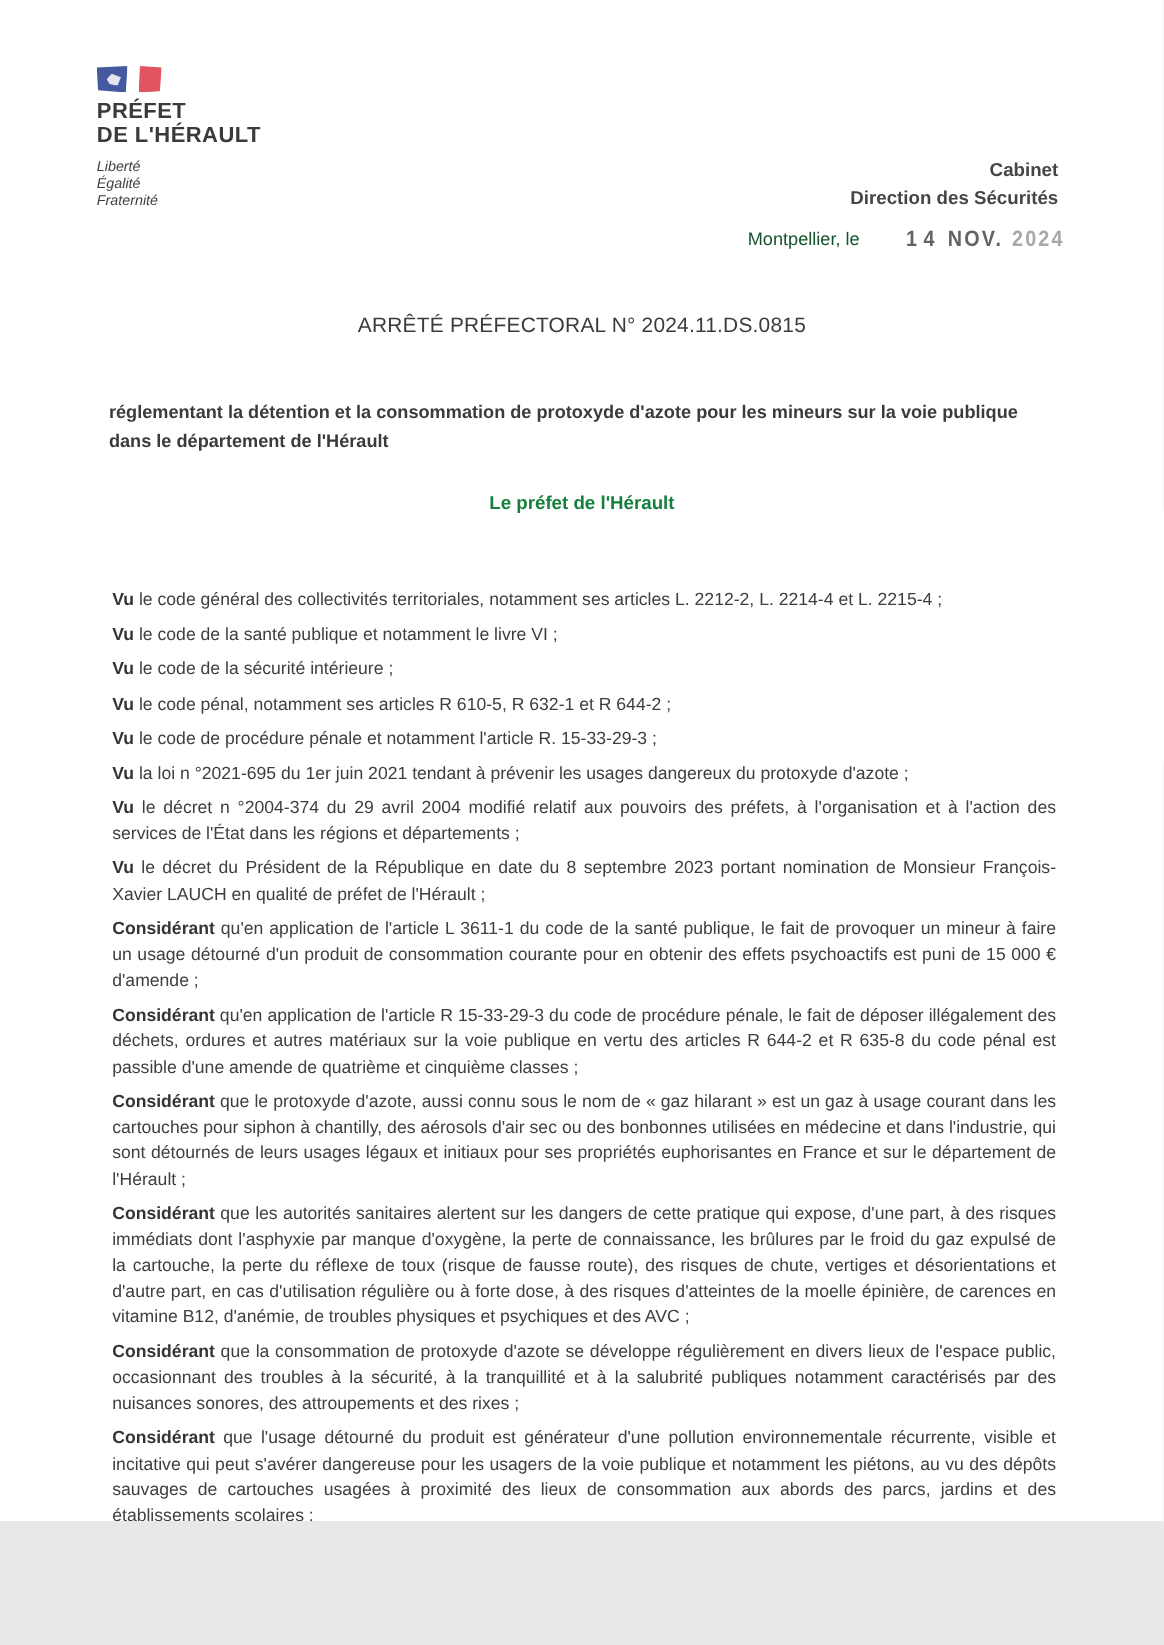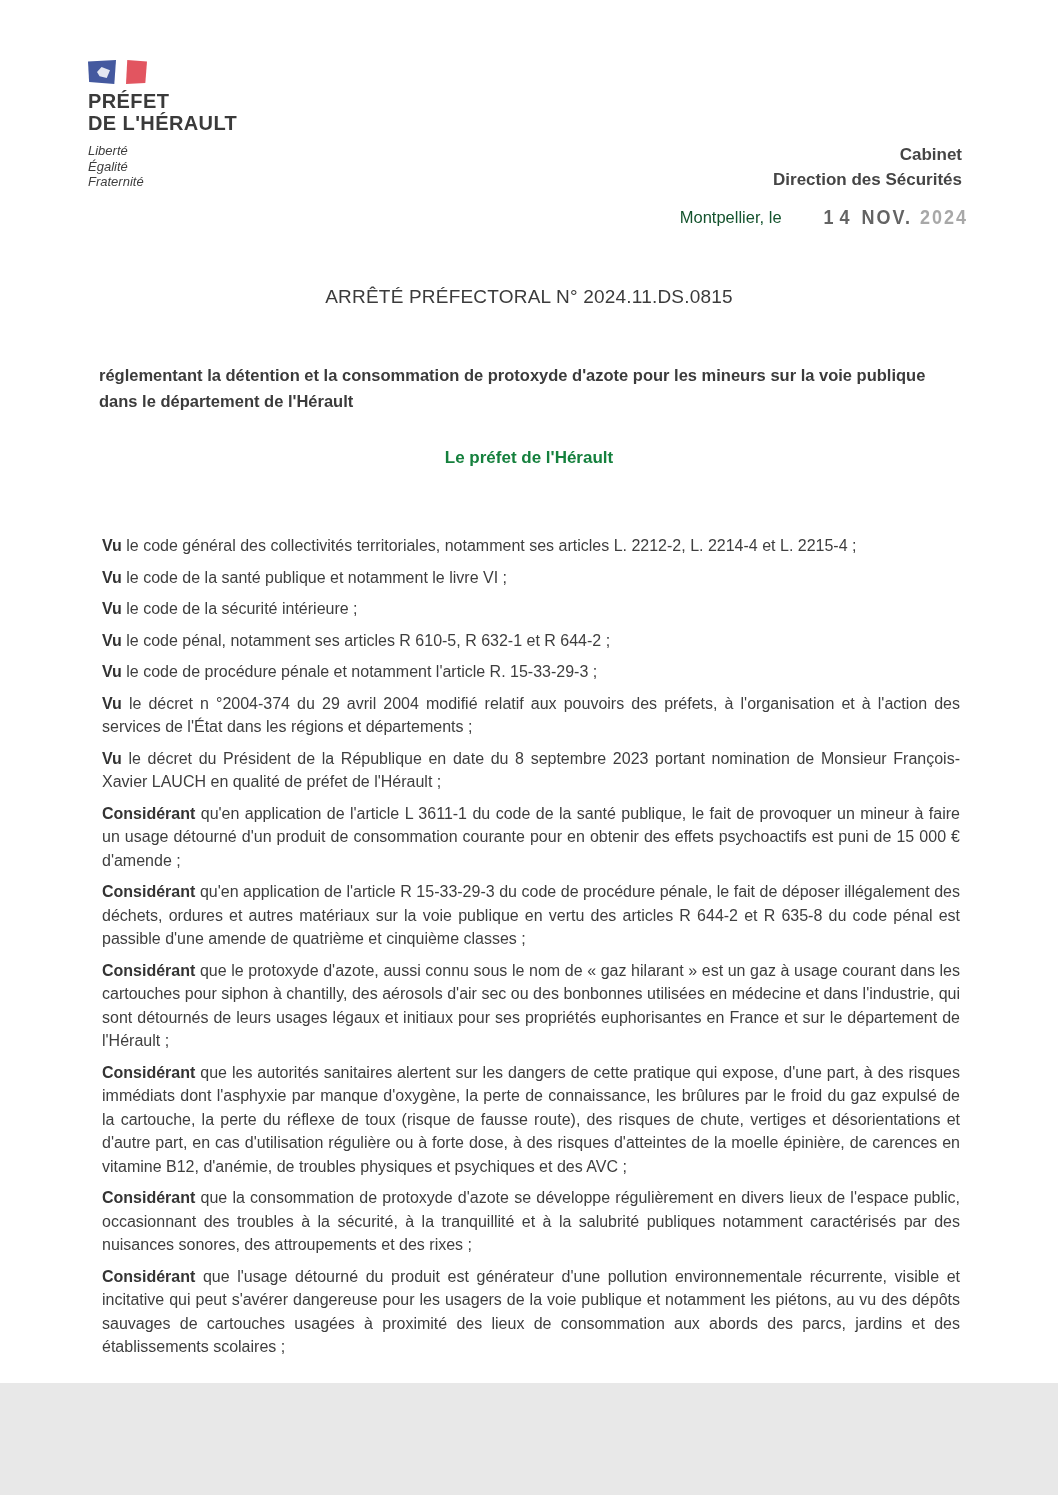--- a/index.html
+++ b/index.html
@@ -84,20 +84,21 @@
   <div class="title">ARRÊTÉ PRÉFECTORAL N° 2024.11.DS.0815</div>
   <div class="subtitle">réglementant la détention et la consommation de protoxyde d'azote pour les mineurs sur la voie publique dans le département de l'Hérault</div>
   <div class="salutation">Le préfet de l'Hérault</div>
 
   <div class="body-text">
     <p class="para"><strong>Vu</strong><span> le code général des collectivités territoriales, notamment ses articles L. 2212-2, L. 2214-4 et L. 2215-4 ;</span></p>
     <p class="para"><strong>Vu</strong><span> le code de la santé publique et notamment le livre VI ;</span></p>
     <p class="para"><strong>Vu</strong><span> le code de la sécurité intérieure ;</span></p>
     <p class="para"><strong>Vu</strong><span> le code pénal, notamment ses articles R 610-5, R 632-1 et R 644-2 ;</span></p>
     <p class="para"><strong>Vu</strong><span> le code de procédure pénale et notamment l'article R. 15-33-29-3 ;</span></p>
+    <p class="para"><strong>Vu</strong><span> la loi n °2021-695 du 1er juin 2021 tendant à prévenir les usages dangereux du protoxyde d'azote ;</span></p>
     <p class="para"><strong>Vu</strong><span> le décret n °2004-374 du 29 avril 2004 modifié relatif aux pouvoirs des préfets, à l'organisation et à l'action des services de l'État dans les régions et départements ;</span></p>
     <p class="para"><strong>Vu</strong><span> le décret du Président de la République en date du 8 septembre 2023 portant nomination de Monsieur François-Xavier LAUCH en qualité de préfet de l'Hérault ;</span></p>
 
     <p class="para"><strong>Considérant</strong><span> qu'en application de l'article L 3611-1 du code de la santé publique, le fait de provoquer un mineur à faire un usage détourné d'un produit de consommation courante pour en obtenir des effets psychoactifs est puni de 15 000 € d'amende ;</span></p>
     <p class="para"><strong>Considérant</strong><span> qu'en application de l'article R 15-33-29-3 du code de procédure pénale, le fait de déposer illégalement des déchets, ordures et autres matériaux sur la voie publique en vertu des articles R 644-2 et R 635-8 du code pénal est passible d'une amende de quatrième et cinquième classes ;</span></p>
     <p class="para"><strong>Considérant</strong><span> que le protoxyde d'azote, aussi connu sous le nom de « gaz hilarant » est un gaz à usage courant dans les cartouches pour siphon à chantilly, des aérosols d'air sec ou des bonbonnes utilisées en médecine et dans l'industrie, qui sont détournés de leurs usages légaux et initiaux pour ses propriétés euphorisantes en France et sur le département de l'Hérault ;</span></p>
     <p class="para"><strong>Considérant</strong><span> que les autorités sanitaires alertent sur les dangers de cette pratique qui expose, d'une part, à des risques immédiats dont l'asphyxie par manque d'oxygène, la perte de connaissance, les brûlures par le froid du gaz expulsé de la cartouche, la perte du réflexe de toux (risque de fausse route), des risques de chute, vertiges et désorientations et d'autre part, en cas d'utilisation régulière ou à forte dose, à des risques d'atteintes de la moelle épinière, de carences en vitamine B12, d'anémie, de troubles physiques et psychiques et des AVC ;</span></p>
     <p class="para"><strong>Considérant</strong><span> que la consommation de protoxyde d'azote se développe régulièrement en divers lieux de l'espace public, occasionnant des troubles à la sécurité, à la tranquillité et à la salubrité publiques notamment caractérisés par des nuisances sonores, des attroupements et des rixes ;</span></p>
     <p class="para"><strong>Considérant</strong><span> que l'usage détourné du produit est générateur d'une pollution environnementale récurrente, visible et incitative qui peut s'avérer dangereuse pour les usagers de la voie publique et notamment les piétons, au vu des dépôts sauvages de cartouches usagées à proximité des lieux de consommation aux abords des parcs, jardins et des établissements scolaires ;</span></p>
   </div>

